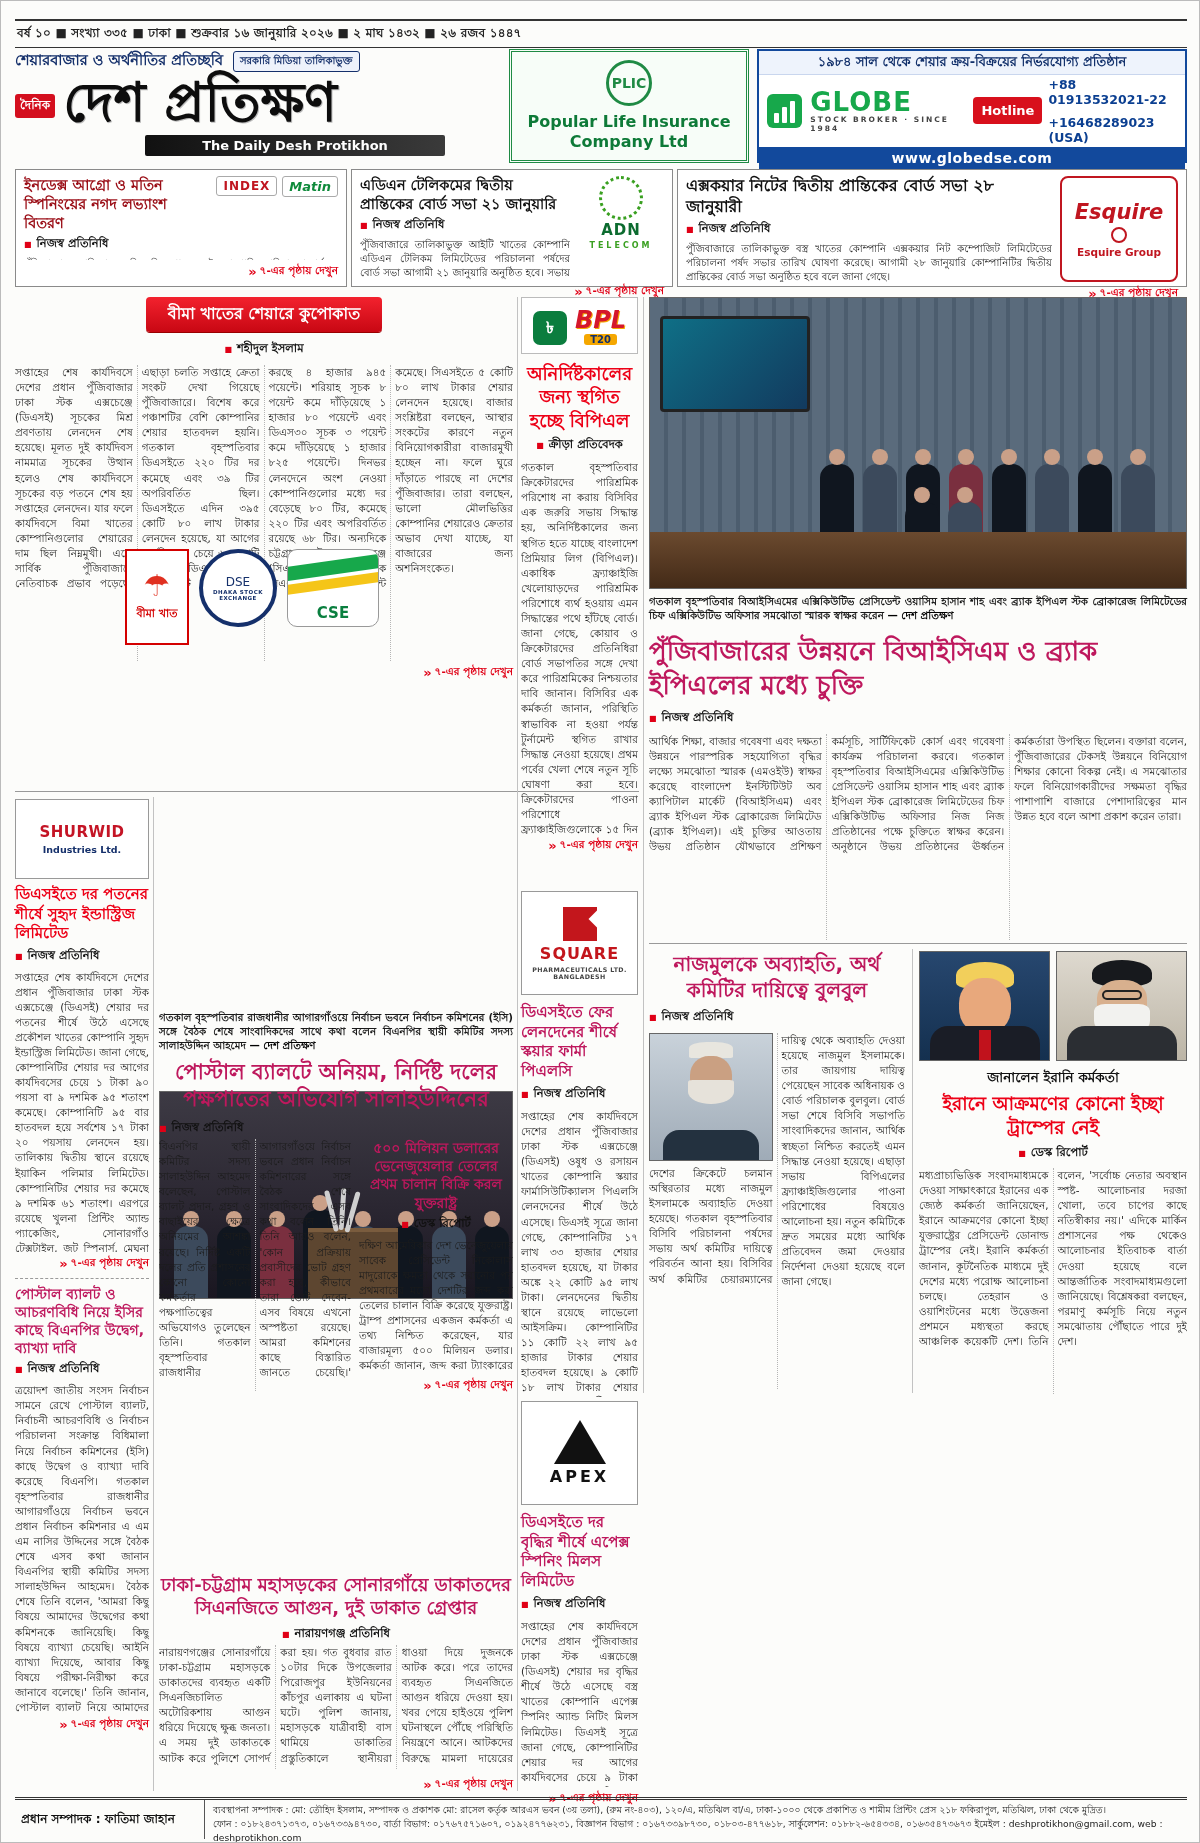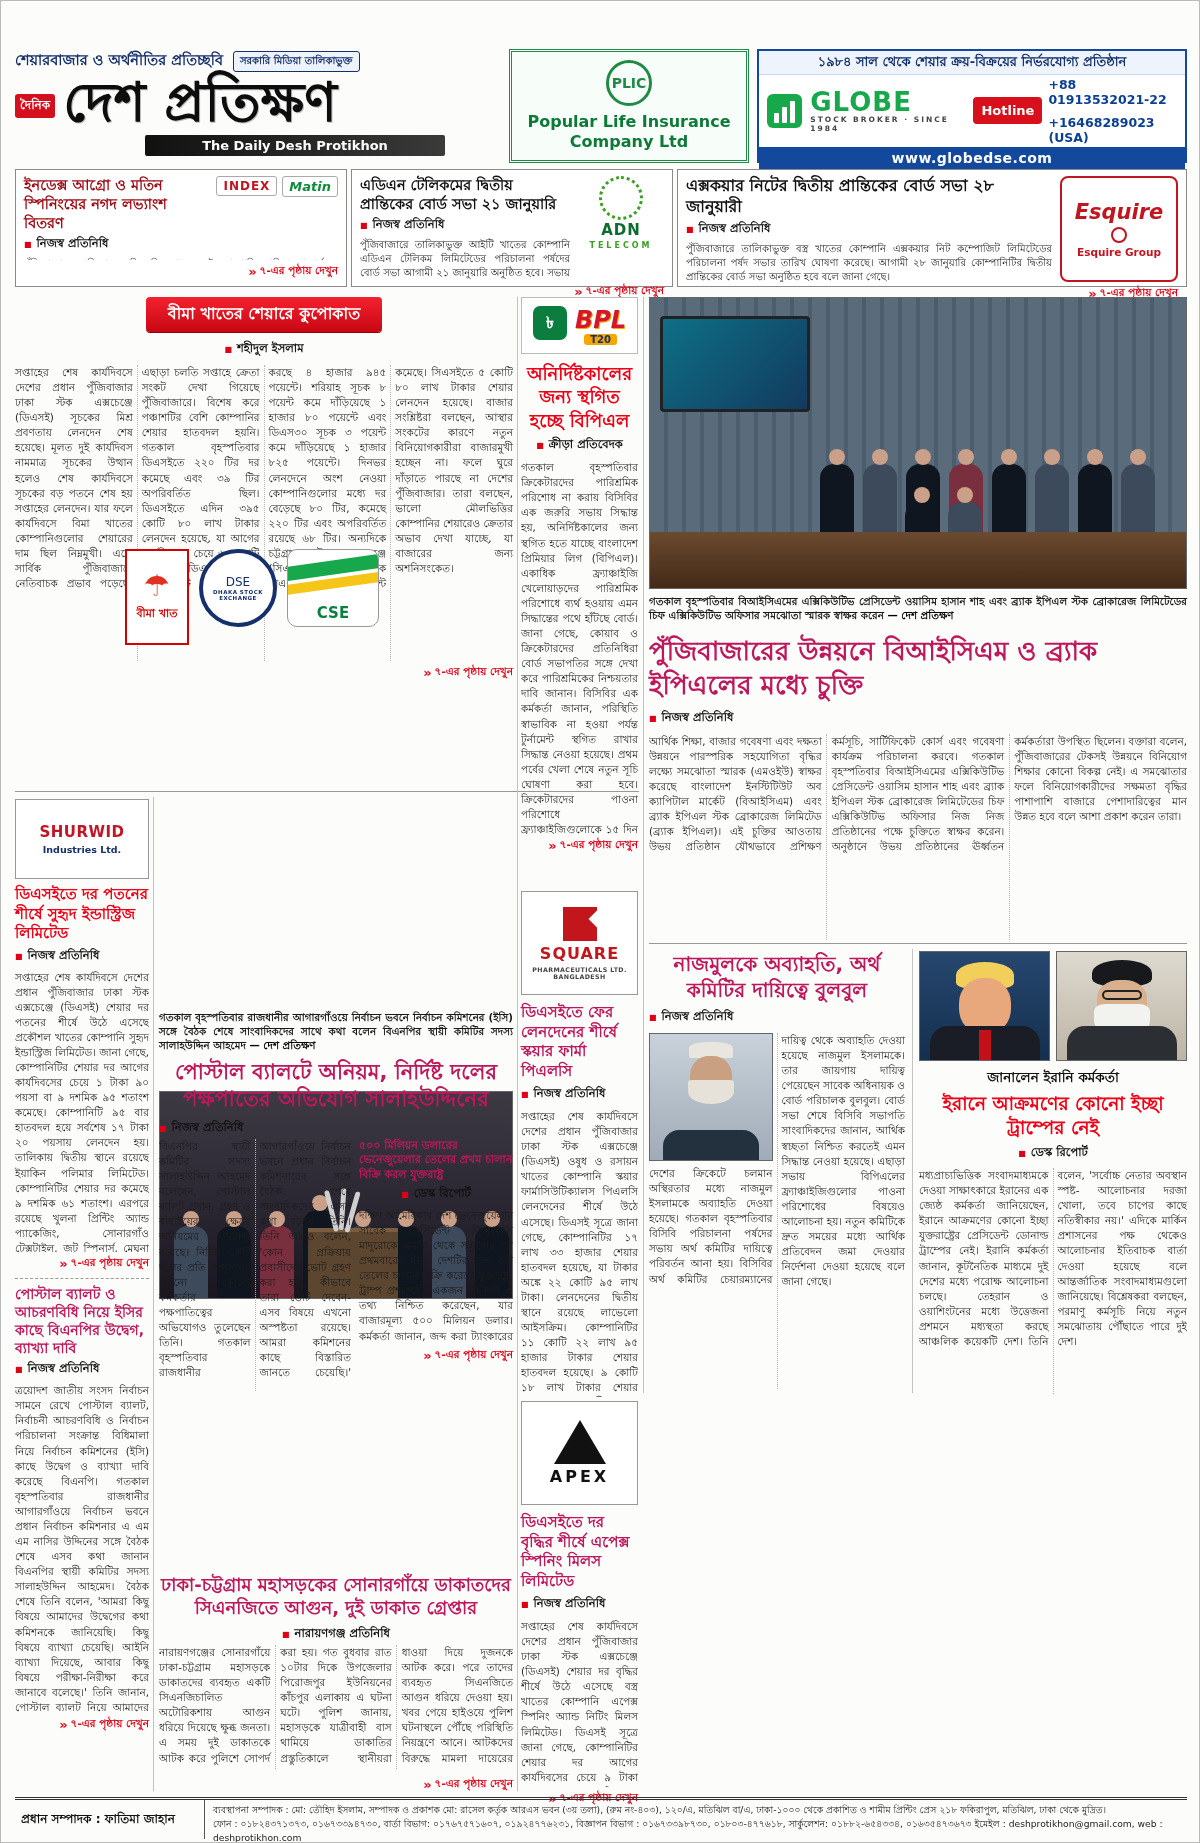--- a/index.html
+++ b/index.html
@@ -77,21 +77,21 @@
 .bima-box .umb{font-size:30px;color:#e03020;line-height:1}
 .bima-box .lbl{font-size:11px;font-weight:900;color:#d40000}
 .dse-circle{width:78px;height:78px;border-radius:50%;border:4px solid #15306b;background:#fff;display:flex;flex-direction:column;align-items:center;justify-content:center;text-align:center}
 .dse-circle .big{font-weight:400;color:#15306b;font-size:12px}
 .dse-circle .tiny{font-size:5.5px;font-weight:bold;color:#15306b;letter-spacing:.5px}
 .cse-box{width:92px;height:78px;border:1px solid #999;border-radius:10px;background:#fff;position:relative;overflow:hidden;display:flex;align-items:flex-end;justify-content:center;padding-bottom:4px}
 .cse-box::before{content:"";position:absolute;top:10px;left:-10px;width:130%;height:14px;background:#17a84b;transform:rotate(-8deg)}
 .cse-box::after{content:"";position:absolute;top:28px;left:-10px;width:130%;height:10px;background:#f5c518;transform:rotate(-8deg)}
 .cse-box .lbl{font-weight:900;color:#0a7f3f;font-size:15px;z-index:2}
 
-.bpl-logos{display:flex;align-items:flex-start;justify-content:center;gap:8px;border:1px solid #bbb;padding:8px 4px;background:#fff}
+.bpl-logos{display:flex;align-items:flex-end;justify-content:center;gap:8px;border:1px solid #bbb;padding:8px 4px;background:#fff}
 .sponsor-sq{width:34px;height:34px;background:#0b7d3e;border-radius:7px;position:relative}
 .sponsor-sq::after{content:"৳";position:absolute;inset:0;display:flex;align-items:center;justify-content:center;color:#fff;font-weight:900;font-size:16px}
 .bpl-mark{display:flex;flex-direction:column;align-items:center}
 .bpl-word{font-size:24px;font-weight:900;font-style:italic;color:#d5172b;text-shadow:1px 1px 0 #f5a700}
 .bpl-t20{background:#f5a700;color:#12306b;font-weight:900;font-size:10px;padding:0 6px;border-radius:3px}
 
 .photo{position:relative;overflow:hidden;border:1px solid #666}
 .ph-sign{background:repeating-linear-gradient(90deg,#57State 0,#5a6b7c 0 14px,#4c5d6e 14px 18px);background:repeating-linear-gradient(90deg,#5a6b7c 0 14px,#4c5d6e 14px 18px)}
 .ph-sign .screen{position:absolute;left:10px;top:18px;width:150px;height:96px;background:linear-gradient(135deg,#0f6f86,#123a5e);border:3px solid #222;border-radius:4px}
 .ph-sign .desk{position:absolute;left:0;bottom:0;width:100%;height:56px;background:linear-gradient(180deg,#6b4a2f,#432a17)}
@@ -133,20 +133,23 @@
 .footer{border-top:3px double #333;display:flex;align-items:stretch}
 .foot-ed{width:190px;border-right:1px solid #555;display:flex;align-items:center;font-size:12px;font-weight:900;padding:4px 6px}
 .foot-right{flex:1;padding:3px 8px;font-size:9.2px;line-height:1.5;color:#222}
 h1,h2,h3{font-weight:900}
 </style>
 </head>
 <body>
 
 <div id="page">
 
+  <div class="abs topbar" style="left:14px;top:18px;width:1172px">
+    <span>বর্ষ ১০ ■ সংখ্যা ৩৩৫ ■ ঢাকা ■ শুক্রবার ১৬ জানুয়ারি ২০২৬ ■ ২ মাঘ ১৪৩২ ■ ২৬ রজব ১৪৪৭</span>
+  </div>
 
   <div class="abs" style="left:14px;top:48px;width:486px;height:114px">
     <div class="mast-row1">
       <span class="mast-tagline">শেয়ারবাজার ও অর্থনীতির প্রতিচ্ছবি</span>
       <span class="mast-reg">সরকারি মিডিয়া তালিকাভুক্ত</span>
     </div>
     <div class="mast-title-row">
       <span class="mast-daily">দৈনিক</span>
       <h1 class="mast-title">দেশ প্রতিক্ষণ</h1>
     </div>
@@ -384,21 +387,21 @@
     <span>গতকাল বৃহস্পতিবার রাজধানীর আগারগাঁওয়ে নির্বাচন ভবনে নির্বাচন কমিশনের (ইসি) সঙ্গে বৈঠক শেষে সাংবাদিকদের সাথে কথা বলেন বিএনপির স্থায়ী কমিটির সদস্য সালাহউদ্দিন আহমেদ</span> <b class="credit">দেশ প্রতিক্ষণ</b>
   </div>
   <h2 class="abs sec-headline" style="left:158px;top:1058px;width:354px;font-size:21px;text-align:center">পোস্টাল ব্যালটে অনিয়ম, নির্দিষ্ট দলের পক্ষপাতের অভিযোগ সালাহউদ্দিনের</h2>
   <div class="abs byline" style="left:158px;top:1118px">
       <span class="bsq">■</span>
       <span>নিজস্ব প্রতিনিধি</span>
     </div>
   <div class="abs body-text cols-2 clip" style="left:158px;top:1138px;width:192px;height:252px">বিএনপির স্থায়ী কমিটির সদস্য সালাহউদ্দিন আহমেদ বলেছেন, পোস্টাল ব্যালট প্রদান, গ্রহণ ও বাছাইয়ের ক্ষেত্রে অনিয়মের আশঙ্কা রয়েছে। নির্দিষ্ট একটি দলের প্রতি প্রশাসনের কোনো কোনো কর্মকর্তার পক্ষপাতিত্বের অভিযোগও তুলেছেন তিনি। গতকাল বৃহস্পতিবার রাজধানীর আগারগাঁওয়ে নির্বাচন ভবনে প্রধান নির্বাচন কমিশনারের সঙ্গে বৈঠক শেষে সাংবাদিকদের এসব কথা বলেন তিনি। তিনি আরও বলেন, 'কোন প্রক্রিয়ায় প্রবাসীদের ভোট গ্রহণ করা হবে, কীভাবে তারা ভোট দেবেন- এসব বিষয়ে এখনো অস্পষ্টতা রয়েছে। আমরা কমিশনের কাছে বিস্তারিত জানতে চেয়েছি।' নির্বাচন কমিশন ব্যাখ্যা দিয়েছে জানিয়ে তিনি বলেন, কিছু বিষয়ে কমিশন একমত হয়েছে, কিছু বিষয়ে পরীক্ষা-নিরীক্ষা করে জানাবে। আচরণবিধির কয়েকটি ধারা নিয়েও আপত্তি জানিয়েছে দলটি।</div>
 
   <div class="abs" style="left:358px;top:1138px;width:154px;height:252px">
-    <h3 class="sec-headline" style="font-size:11px;text-align:left">৫০০ মিলিয়ন ডলারের ভেনেজুয়েলার তেলের প্রথম চালান বিক্রি করল যুক্তরাষ্ট্র</h3>
+    <h3 class="sec-headline" style="font-size:14px;text-align:center">৫০০ মিলিয়ন ডলারের ভেনেজুয়েলার তেলের প্রথম চালান বিক্রি করল যুক্তরাষ্ট্র</h3>
     <div class="byline center" style="margin-top:3px">
         <span class="bsq">■</span>
         <span>ডেস্ক রিপোর্ট</span>
       </div>
     <div class="body-text clip" style="margin-top:4px;height:136px">দক্ষিণ আমেরিকার দেশ ভেনেজুয়েলার সাবেক প্রেসিডেন্ট নিকোলাস মাদুরোকে ক্ষমতা থেকে সরানোর পর প্রথমবারের মতো দেশটির জব্দ করা তেলের চালান বিক্রি করেছে যুক্তরাষ্ট্র। ট্রাম্প প্রশাসনের একজন কর্মকর্তা এ তথ্য নিশ্চিত করেছেন, যার বাজারমূল্য ৫০০ মিলিয়ন ডলার। কর্মকর্তা জানান, জব্দ করা ট্যাংকারের তেল বিক্রির অর্থ বিভিন্ন প্রক্রিয়া শেষে মার্কিন কোষাগারে জমা হবে। নিষেধাজ্ঞা শিথিলের বিষয়েও আলোচনা চলছে বলে জানা গেছে।</div>
     <div class="more">
         <span class="arr">»</span>
         <span>৭-এর পৃষ্ঠায় দেখুন</span>
       </div>
   </div>

